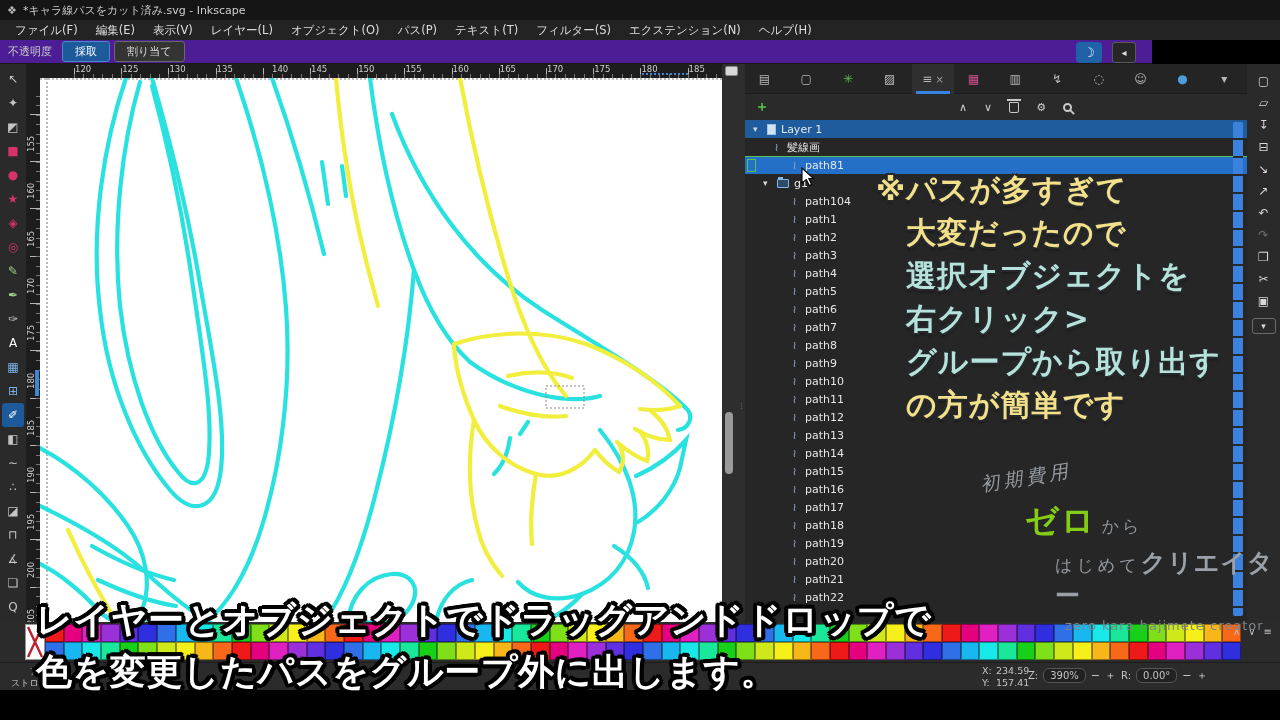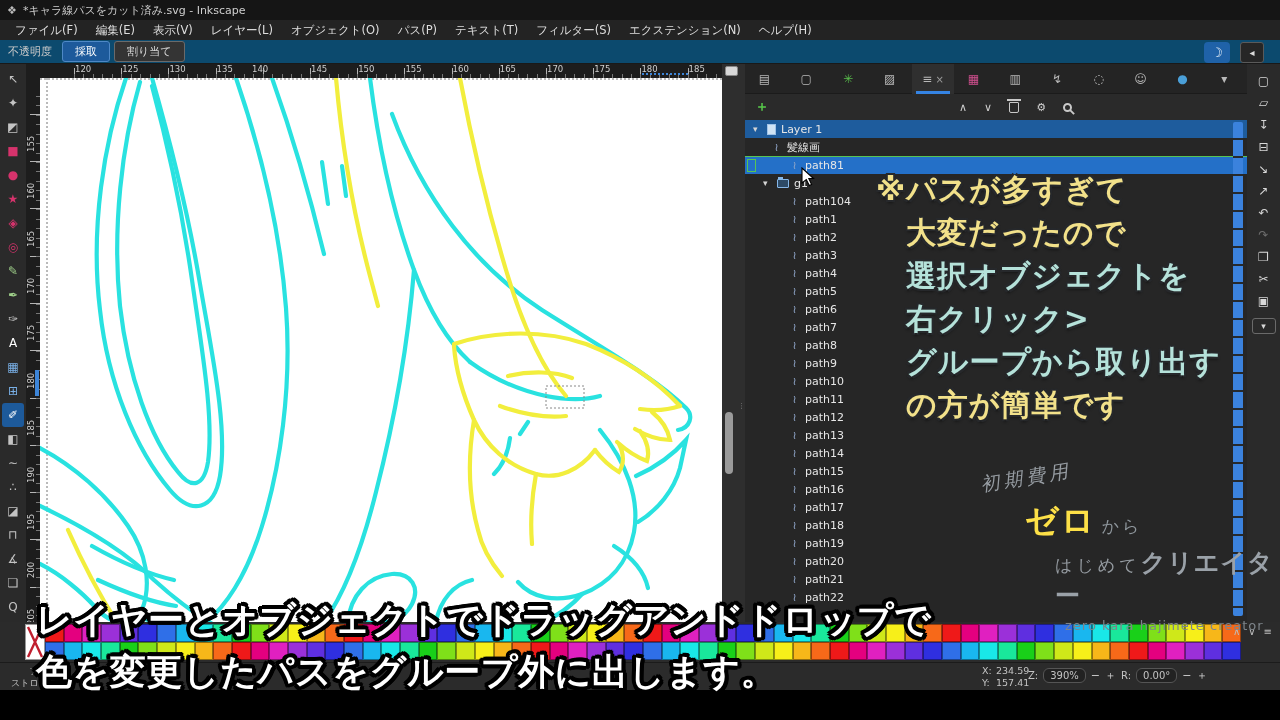--- a/index.html
+++ b/index.html
@@ -6,21 +6,21 @@
   html,body { width:1280px; height:720px; overflow:hidden; background:#000;
     font-family:"DejaVu Sans","Liberation Sans",sans-serif; }
 
   
   #titlebar { position:absolute; top:0; left:0; width:1280px; height:20px; background:#151515;
     color:#cfcfcf; font-size:11px; display:flex; align-items:center; gap:6px; padding-left:7px; }
   #titlebar .logo { color:#bdbdbd; font-size:11px; }
   #menubar { position:absolute; top:20px; left:0; width:1280px; height:20px; background:#232323;
     display:flex; align-items:center; padding-left:6px; font-size:11.5px; color:#dedede; }
   #menubar span { padding:2px 9px; }
-  #optionsbar { position:absolute; top:40px; left:0; width:1280px; height:24px; background:#0c4a6e;
+  #optionsbar { position:absolute; top:40px; left:0; width:1152px; height:24px; background:#4c1d95;
     border-bottom:1px solid #191919; display:flex; align-items:center; font-size:11px; color:#c8c8c8; }
   #optionsbar .lbl { margin-left:8px; }
   .btn-pick { background:#1d5a9b; border:1px solid #4e88c6; color:#fff; padding:2px 12px;
     border-radius:3px; margin-left:10px; font-size:11px; }
   .btn-assign { background:#343434; border:1px solid #6a6a6a; color:#ddd; padding:2px 12px;
     border-radius:3px; margin-left:4px; font-size:11px; }
   .snap-btn { position:absolute; right:50px; top:2px; width:26px; height:21px; background:#1f62a8;
     border-radius:4px; color:#eaf2fa; font-size:13px; display:flex; align-items:center; justify-content:center; }
   .collapse-btn { position:absolute; right:16px; top:2px; width:24px; height:21px; background:#262626;
     border:1px solid #5a5a5a; border-radius:3px; color:#ddd; font-size:10px; display:flex; align-items:center; justify-content:center; }
@@ -126,21 +126,21 @@
   #note { position:absolute; left:876px; top:168px; z-index:40; font-size:30px; font-weight:800;
     line-height:43px; letter-spacing:1px; white-space:nowrap;
     text-shadow:-2px -2px 0 #26282b,2px -2px 0 #26282b,-2px 2px 0 #26282b,2px 2px 0 #26282b,0 3px 3px rgba(0,0,0,.45); }
   #note .indent { padding-left:30px; }
   #note div { display:block; }
 
   #watermark { position:absolute; left:980px; top:465px; z-index:30; color:#8b9197; }
   .wm-hand { font-family:"DejaVu Serif","Liberation Serif",serif; font-style:italic; font-size:19px;
     letter-spacing:4px; transform:rotate(-9deg); display:inline-block; color:#969ca2; }
   .wm-line1 { margin-top:8px; margin-left:45px; }
-  .wm-zero { font-size:33px; font-weight:bold; color:#fde047; letter-spacing:2px; }
+  .wm-zero { font-size:33px; font-weight:bold; color:#84cc16; letter-spacing:2px; }
   .wm-kara { font-size:17px; color:#8e969c; letter-spacing:3px; }
   .wm-line2 { margin-left:75px; margin-top:2px; }
   .wm-haji { font-size:17px; letter-spacing:4px; color:#959ba1; }
   .wm-creator { font-size:25px; font-weight:bold; color:#9aa1a8; letter-spacing:1px; }
   .wm-romaji { margin-left:85px; margin-top:6px; font-size:13px; color:#7d848a; letter-spacing:1px; }
 
   .subtitle { position:absolute; z-index:50; color:#fff; font-weight:800; font-size:36px; letter-spacing:.5px; white-space:nowrap;
     text-shadow:-4px 0 0 #000,4px 0 0 #000,0 -4px 0 #000,0 4px 0 #000,-3px -3px 0 #000,3px -3px 0 #000,
       -3px 3px 0 #000,3px 3px 0 #000,-4px -2px 0 #000,4px 2px 0 #000,-2px 4px 0 #000,2px -4px 0 #000; }
   #sub1 { left:36px; top:596px; }
@@ -208,21 +208,21 @@
     </div>
 
   <div id="ruler-corner"></div>
 
   <div id="hruler">
 
   <span class="num" style="left: 35px;">120</span>
       <span class="num" style="left: 82.2px;">125</span>
       <span class="num" style="left: 129.4px;">130</span>
       <span class="num" style="left: 176.6px;">135</span>
-      <span class="num" style="left: 212px;">140</span>
+      <span class="num" style="left: 232px;">140</span>
       <span class="num" style="left: 271px;">145</span>
       <span class="num" style="left: 318.2px;">150</span>
       <span class="num" style="left: 365.4px;">155</span>
       <span class="num" style="left: 412.6px;">160</span>
       <span class="num" style="left: 459.8px;">165</span>
       <span class="num" style="left: 507px;">170</span>
       <span class="num" style="left: 554.2px;">175</span>
       <span class="num" style="left: 601.4px;">180</span>
       <span class="num" style="left: 648.6px;">185</span>
     </div>

